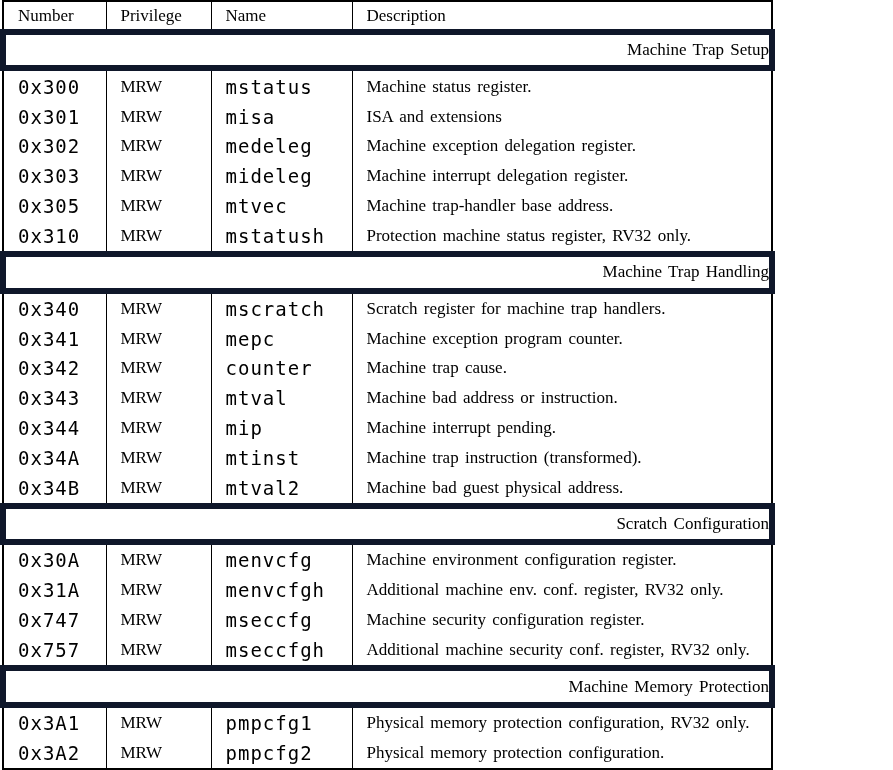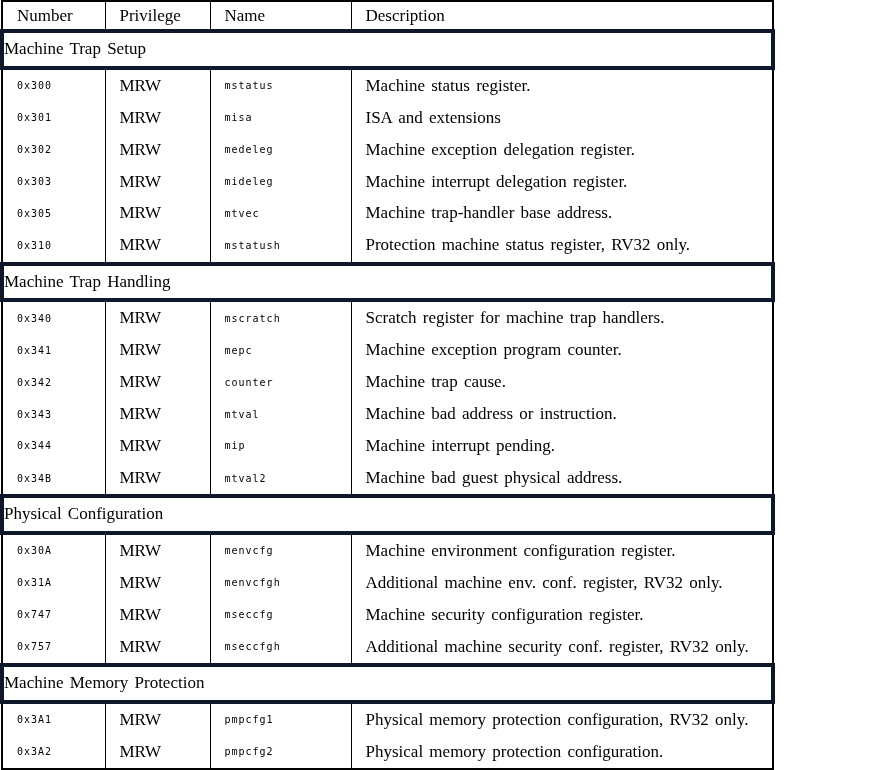--- a/index.html
+++ b/index.html
@@ -40,27 +40,27 @@
   }
   tr.header-row th {
     border: 1px solid #000000;
     border-top: none;
   }
   tr.data-row td {
     border-left: 1px solid #000000;
     border-right: 1px solid #000000;
   }
   tr.section-row td {
-    border: 4px solid #0f172a;
-    text-align: left;
+    border: 6px solid #0f172a;
+    text-align: right;
     padding: 0;
   }
   .mono {
     font-family: "DejaVu Sans Mono", "Liberation Mono", monospace;
-    font-size: 10px;
+    font-size: 19px;
     letter-spacing: 1px;
     word-spacing: 0;
   }
 </style>
 </head>
 <body>
 
 <table class="csr-table">
   <colgroup>
     <col class="c-number">
@@ -144,27 +144,33 @@
         <td class="mono">mtval</td>
         <td>Machine bad address or instruction.</td>
       </tr>
       <tr class="data-row">
         <td class="mono">0x344</td>
         <td>MRW</td>
         <td class="mono">mip</td>
         <td>Machine interrupt pending.</td>
       </tr>
       <tr class="data-row">
+        <td class="mono">0x34A</td>
+        <td>MRW</td>
+        <td class="mono">mtinst</td>
+        <td>Machine trap instruction (transformed).</td>
+      </tr>
+      <tr class="data-row">
         <td class="mono">0x34B</td>
         <td>MRW</td>
         <td class="mono">mtval2</td>
         <td>Machine bad guest physical address.</td>
       </tr>
       <tr class="section-row">
-        <td colspan="4">Physical Configuration</td>
+        <td colspan="4">Scratch Configuration</td>
       </tr>
       <tr class="data-row">
         <td class="mono">0x30A</td>
         <td>MRW</td>
         <td class="mono">menvcfg</td>
         <td>Machine environment configuration register.</td>
       </tr>
       <tr class="data-row">
         <td class="mono">0x31A</td>
         <td>MRW</td>

